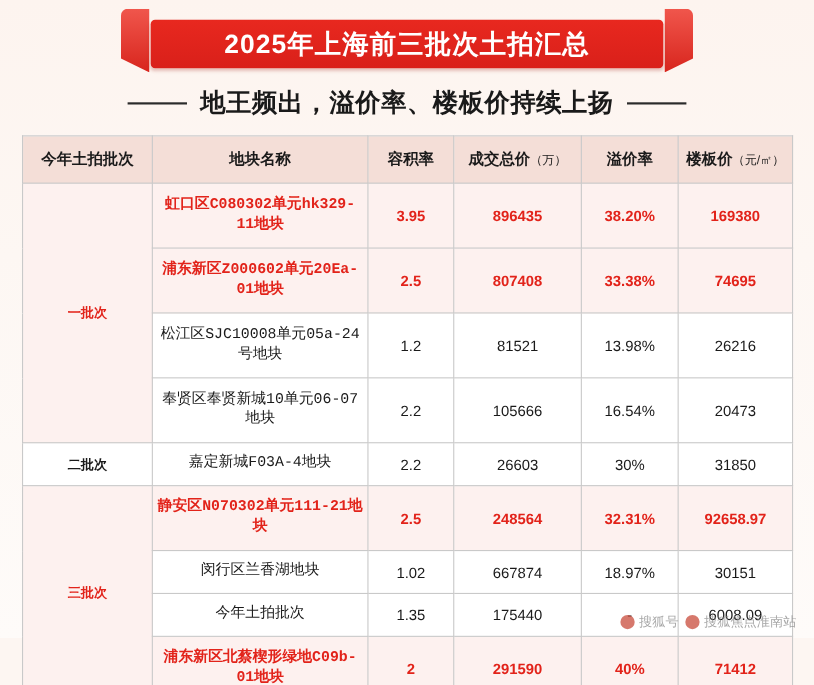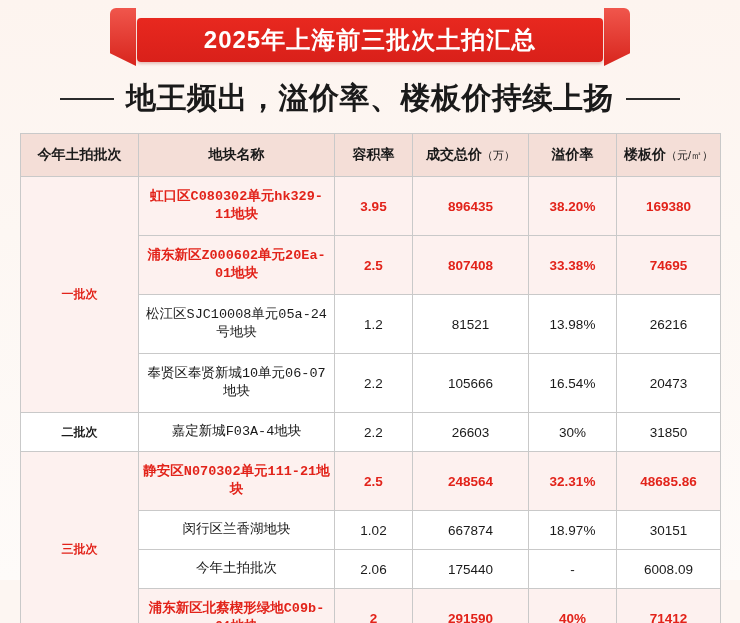--- a/index.html
+++ b/index.html
@@ -74,21 +74,21 @@
     gap: 12px;
     margin-top: 6px;
     padding: 0 28px;
   }
   .rule {
     height: 2px;
     background: #2b2b2b;
     flex: 0 0 54px;
   }
   .subtitle {
-    font-size: 30px;
+    font-size: 23px;
     font-weight: bold;
     color: #1a1a1a;
     white-space: nowrap;
     letter-spacing: 0.5px;
   }
   
   .table-wrap {
     margin: 14px 20px 0 20px;
   }
   table {
@@ -250,41 +250,51 @@
           <td class="num">30%</td>
           <td class="num">31850</td>
         </tr>
 
         <tr class="hl tall">
           <td class="batch" rowspan="4">三批次</td>
           <td class="name">静安区N070302单元111-21地块</td>
           <td class="num">2.5</td>
           <td class="num">248564</td>
           <td class="num">32.31%</td>
-          <td class="num">48685.86</td>
+          <td class="num">92658.97</td>
         </tr>
         <tr class="short">
           <td class="name">闵行区兰香湖地块</td>
           <td class="num">1.02</td>
           <td class="num">667874</td>
           <td class="num">18.97%</td>
           <td class="num">30151</td>
         </tr>
         <tr class="short">
           <td class="name">今年土拍批次</td>
-          <td class="num">2.06</td>
+          <td class="num">1.35</td>
           <td class="num">175440</td>
           <td class="num">-</td>
           <td class="num">6008.09</td>
         </tr>
         <tr class="hl tall">
           <td class="name">浦东新区北蔡楔形绿地C09b-01地块</td>
           <td class="num">2</td>
           <td class="num">291590</td>
           <td class="num">40%</td>
           <td class="num">71412</td>
         </tr>
       </tbody>
     </table>
   </div>
 
+  <div class="footer">
+    <span class="sohu-mark">
+      <span class="sohu-dot"></span>
+      <span class="wm-text">搜狐号</span>
+    </span>
+    <span class="sohu-mark">
+      <span class="sohu-dot"></span>
+      <span class="wm-text">搜狐焦点淮南站</span>
+    </span>
+  </div>
 
 </div>
 
 </body></html>

